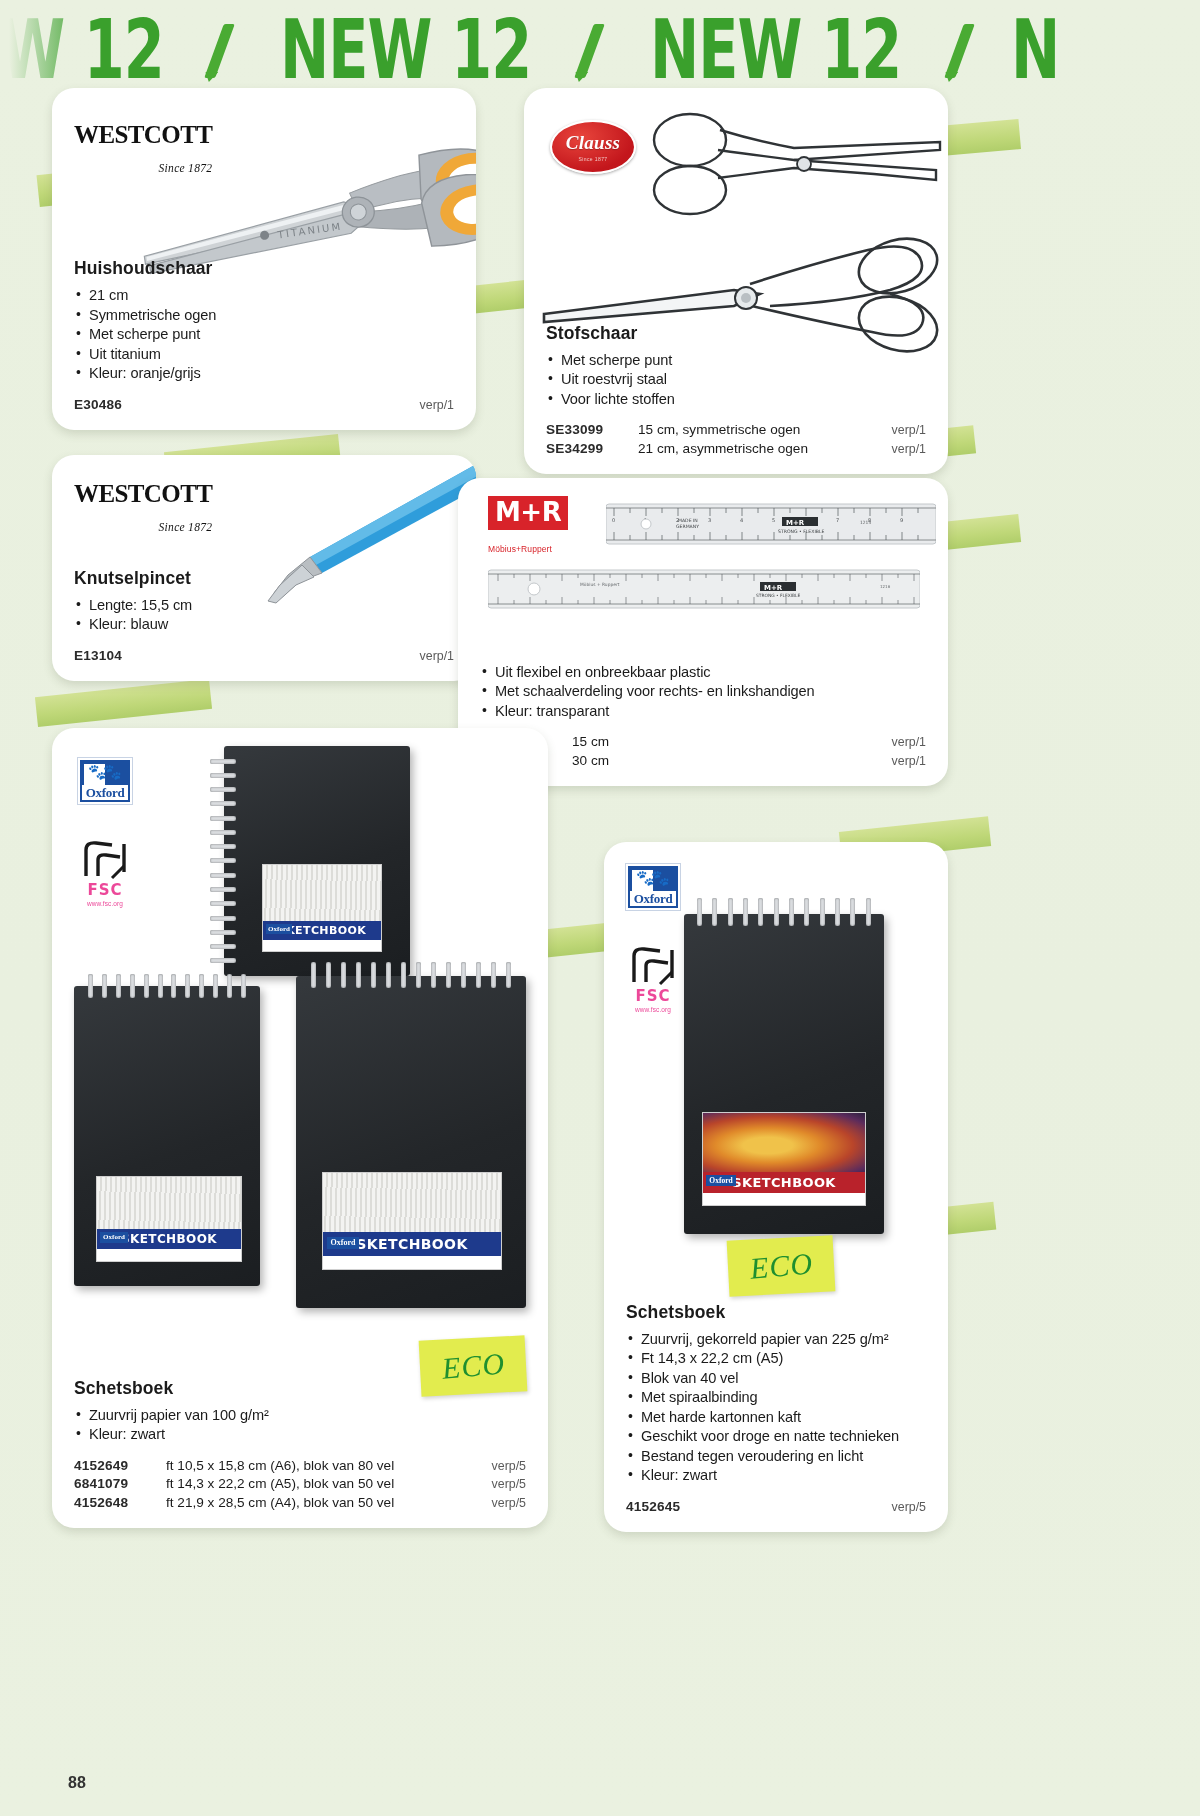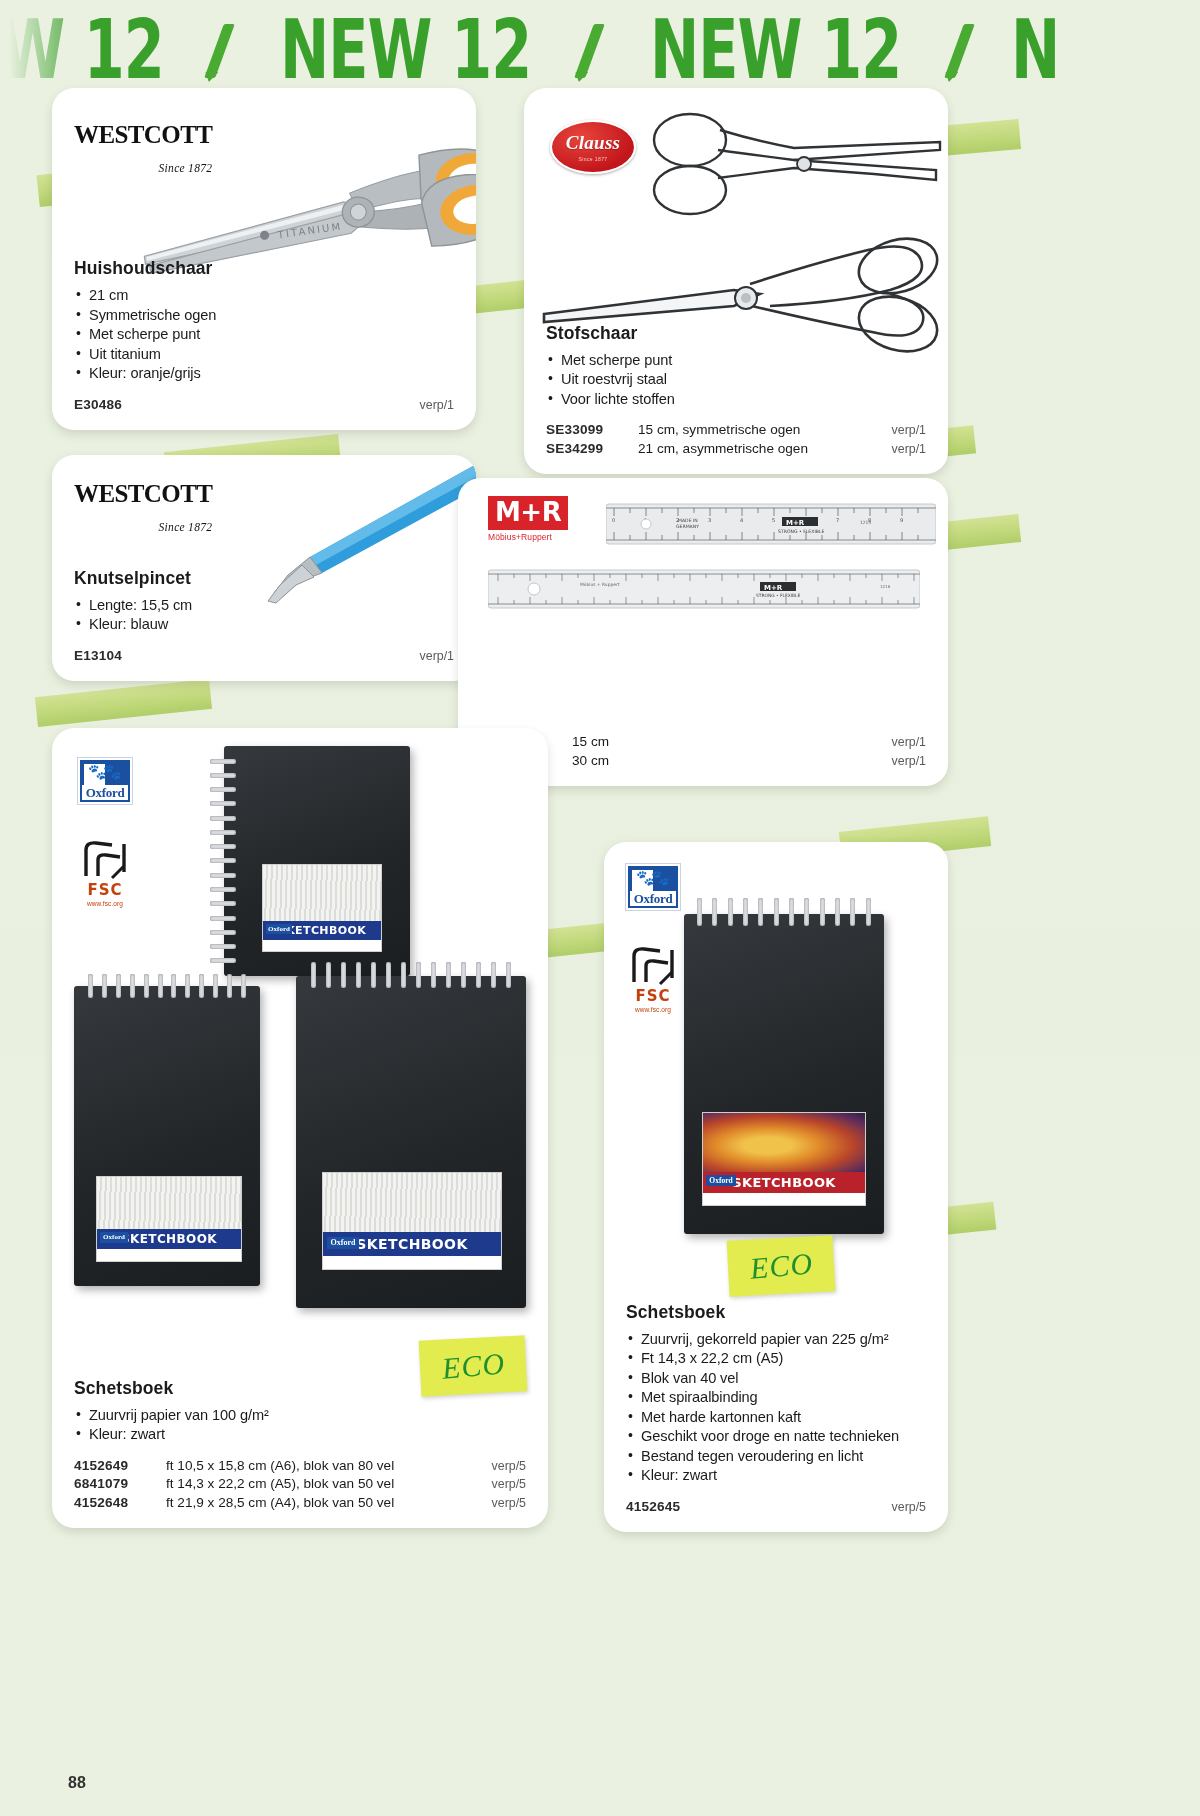--- a/index.html
+++ b/index.html
@@ -65,36 +65,36 @@
             border: 2.5px solid #fff; box-shadow: 0 1px 3px rgba(0,0,0,.35);
             display:flex; flex-direction:column; align-items:center; justify-content:center; }
   .clauss .c-name { font-family:"Liberation Serif", serif; font-style: italic; font-weight: bold;
                     color:#fff; font-size: 19px; letter-spacing:.3px; text-shadow:0 1px 1px rgba(0,0,0,.25); }
   .clauss .c-sub { color:#f3c9c6; font-size: 5px; letter-spacing:.4px; margin-top:2px; }
 
   .mr-logo { position: absolute; }
   .mr-logo .mr-box { background: #d8232a; color: #fff; font-weight: bold; font-size: 26px;
                      padding: 1px 7px 3px 7px; letter-spacing: -.5px; display:inline-block;
                      font-family:"DejaVu Sans", sans-serif; }
-  .mr-logo .mr-sub { color: #d8232a; font-size: 8.5px; margin-top: 2px; letter-spacing: .1px; }
+  .mr-logo .mr-sub { color: #d8232a; font-size: 8.5px; margin-top: 14px; letter-spacing: .1px; }
 
   .oxford { position: absolute; width: 54px; height: 46px; background:#1b4fa0;
             border: 2px solid #fff; box-shadow: 0 0 0 1px #c8d3e4; display:flex;
             flex-direction:column; align-items:center; justify-content:flex-end; padding-bottom:2px; }
   .oxford .ox-lions { position:absolute; top:3px; left:3px; right:3px; height:22px;
                       display:flex; }
   .oxford .ox-q { flex:1; margin:.5px; }
   .oxford .ox-q.w { background:#fff; }
   .oxford .ox-q.b { background:#1b4fa0; }
   .oxford .ox-lion { position:absolute; top:4px; font-size:15px; color:#1b4fa0; line-height:1; }
   .oxford .ox-name { font-family:"Liberation Serif", serif; font-weight:bold; color:#1b4fa0;
                      background:#fff; font-size:13px; width:46px; text-align:center;
                      letter-spacing:-.3px; line-height:15px; }
 
-  .fsc { position:absolute; width:62px; text-align:center; color:#c2410c; }
+  .fsc { position:absolute; width:62px; text-align:center; color:#ec4899; }
   .fsc .fsc-tree { width:46px; height:42px; margin:0 auto; position:relative; }
   .fsc .fsc-label { font-family:"DejaVu Sans", sans-serif; font-weight:bold; font-size:15px;
                     letter-spacing:1px; margin-top:1px; }
   .fsc .fsc-url { font-size:6.5px; letter-spacing:.1px; margin-top:1px; }
 
   
   .prod { position: absolute; }
 
   .eco { position:absolute; background:#e2ec4e; transform: rotate(-3deg);
          box-shadow: 1px 2px 4px rgba(0,0,0,.18); display:flex; align-items:center;
@@ -325,20 +325,25 @@
       </g>
       <circle cx="46" cy="23" r="6" fill="#fff" stroke="#c4c8cb"></circle>
       <text x="92" y="20" font-family="DejaVu Sans, sans-serif" font-size="4.4" fill="#6a6e71">Möbius + Ruppert</text>
       <rect x="272" y="16" width="36" height="9" fill="#2b2f32"></rect>
       <text x="276" y="23.5" font-family="DejaVu Sans, sans-serif" font-size="7" font-weight="bold" fill="#fff">M+R</text>
       <text x="268" y="31" font-family="DejaVu Sans, sans-serif" font-size="4.4" fill="#3f4346">STRONG • FLEXIBLE</text>
       <text x="392" y="22" font-family="DejaVu Sans, sans-serif" font-size="4" fill="#6a6e71">1216</text>
     </svg>
 
     <div class="card-body">
+      <ul class="feat">
+        <li>Uit flexibel en onbreekbaar plastic</li>
+        <li>Met schaalverdeling voor rechts- en linkshandigen</li>
+        <li>Kleur: transparant</li>
+      </ul>
       <div class="codes">
         <div class="code-row">
           <span class="sku">170583</span>
           <span class="desc">15 cm</span>
           <span class="verp">verp/1</span>
         </div>
         <div class="code-row">
           <span class="sku">170584</span>
           <span class="desc">30 cm</span>
           <span class="verp">verp/1</span>

